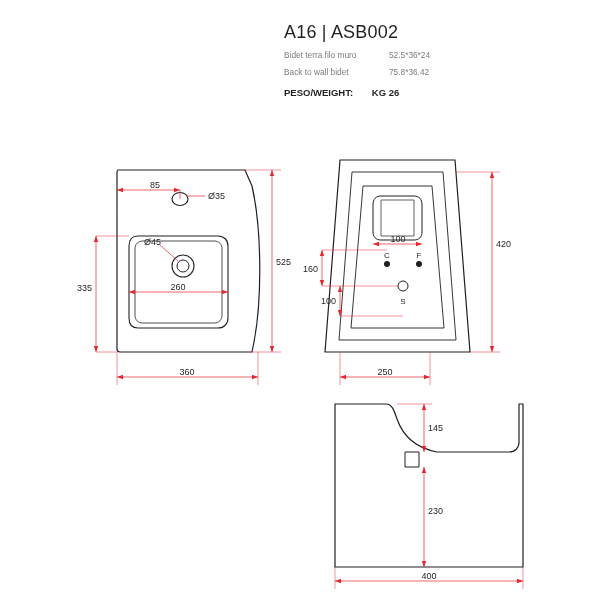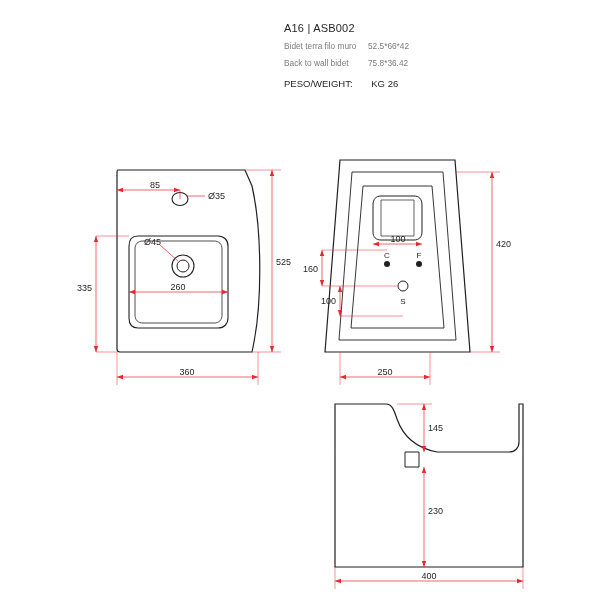--- a/index.html
+++ b/index.html
@@ -21,38 +21,38 @@
     width: 600px;
     height: 600px;
   }
   .hdr {
     position: absolute;
     left: 284px;
     top: 22px;
     width: 300px;
   }
   .hdr-title {
-    font-size: 11px;
+    font-size: 18px;
     letter-spacing: 0.2px;
     color: #231f20;
     line-height: 1.2;
   }
   .hdr-sub {
     margin-top: 5px;
     font-size: 8.3px;
     color: #7c7c7c;
     line-height: 1.45;
     display: flex;
   }
-  .hdr-sub .lbl { width: 84px; }
+  .hdr-sub .lbl { width: 105px; }
   .hdr-sub .val { }
   .hdr-weight {
     margin-top: 9px;
     font-size: 9.5px;
-    font-weight: normal;
+    font-weight: bold;
     color: #231f20;
   }
   .hdr-weight .wv { margin-left: 16px; }
 
   svg text {
     font-family: "Liberation Sans", sans-serif;
   }
   .dimtxt {
     font-size: 9px;
     fill: #231f20;
@@ -62,21 +62,21 @@
     fill: #231f20;
   }
 </style>
 </head>
 <body>
 
 <div class="hdr">
   <div class="hdr-title">A16 | ASB002</div>
   <div class="hdr-sub">
     <span class="lbl">Bidet terra filo muro</span>
-    <span class="val">52.5*66*42</span>
+    <span class="val">52.5*36*24</span>
   </div>
   <div class="hdr-sub">
     <span class="lbl">Back to wall bidet</span>
     <span class="val">75.8*36.42</span>
   </div>
   <div class="hdr-weight">
     <span>PESO/WEIGHT:</span>
     <span class="wv">KG 26</span>
   </div>
 </div>

